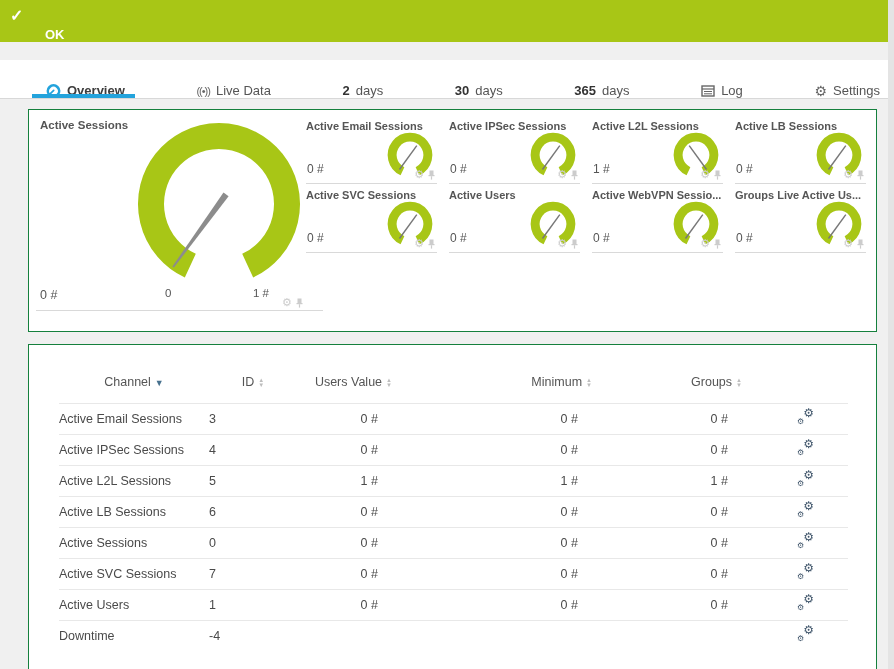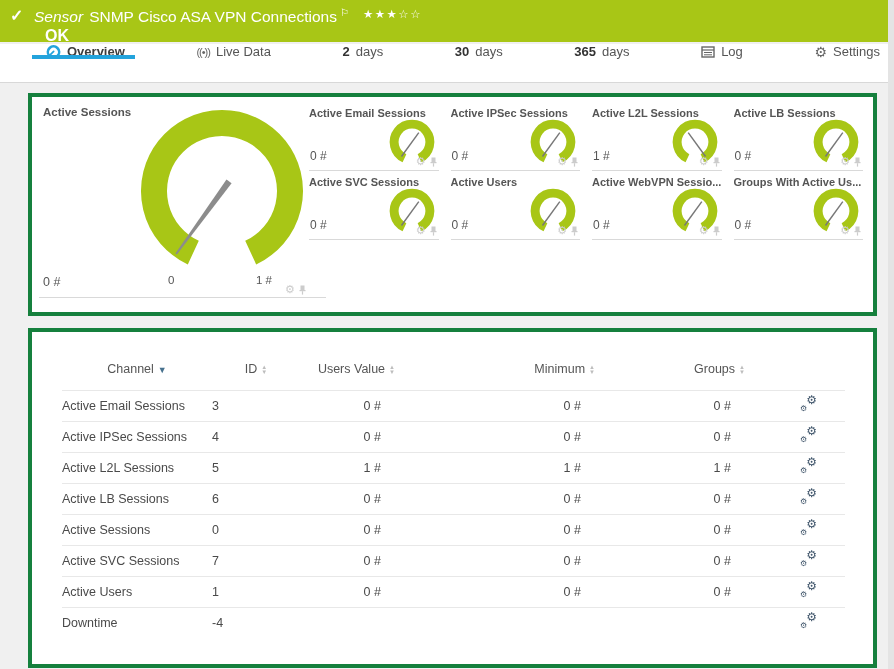--- a/index.html
+++ b/index.html
@@ -7,36 +7,36 @@
   html,body{width:894px;height:669px;overflow:hidden;}
   body{background:#f0f0f0;font-family:"Liberation Sans",sans-serif;position:relative;}
 
   
   .header{height:42px;background:var(--green);position:relative;color:#fff;}
   .hdr-check{position:absolute;left:10px;top:6px;font-size:16px;font-weight:bold;}
   .hdr-line{position:absolute;left:34px;top:7px;font-size:15.5px;white-space:nowrap;}
   .hdr-kind{font-style:italic;margin-right:6px;}
   .hdr-flag{font-size:10px;vertical-align:super;margin-left:3px;}
   .hdr-stars{font-size:11.5px;margin-left:14px;letter-spacing:1.5px;vertical-align:4px;cursor:pointer;}
-  .hdr-status{position:absolute;left:45px;top:27px;font-size:16px;font-weight:bold;}
-
-  
-  .tabbar{margin-top:2px;height:39px;background:#fff;border-bottom:1px solid #d8d8d8;
-          display:flex;align-items:flex-start;justify-content:space-between;padding:0 14px 12px 46px;}
+  .hdr-status{position:absolute;left:45px;top:27px;font-size:13px;font-weight:bold;}
+
+  
+  .tabbar{margin-top:18px;height:39px;background:#fff;border-bottom:1px solid #d8d8d8;
+          display:flex;align-items:flex-end;justify-content:space-between;padding:0 14px 0 46px;}
   .tab{display:flex;align-items:center;gap:6px;font-size:13px;color:#555;position:relative;cursor:pointer;white-space:nowrap;}
   .tab .num{color:#333;font-weight:bold;}
   .tab.active{color:#3d3d3d;font-weight:bold;}
   .tab.active .tab-ic{color:var(--blue);}
   .tab.active::after{content:"";position:absolute;left:-14px;right:-10px;bottom:0;height:4px;background:var(--blue);}
   .tab-ic{color:#666;display:inline-flex;align-items:center;}
   .live-glyph{font-size:11px;letter-spacing:-1px;color:#666;}
   .gear-glyph{font-size:14px;line-height:1;}
 
   
-  .card{background:#fff;border:4px solid #15803d;margin:0 17px 0 28px;position:relative;}
+  .card{background:#fff;border:1px solid #15803d;margin:0 17px 0 28px;position:relative;}
   .card1{margin-top:10px;height:223px;}
   .card2{margin-top:12px;height:340px;padding:30px 28px 0 30px;}
 
   
   .mg-title{position:absolute;left:11px;top:9px;font-size:11.5px;font-weight:bold;color:#555;}
   .main-gauge-svg{position:absolute;left:105px;top:12px;}
   .mg-value{position:absolute;left:11px;top:178px;font-size:12.5px;color:#555;}
   .mg-s0{position:absolute;left:136px;top:177px;font-size:11.5px;color:#555;}
   .mg-s1{position:absolute;left:224px;top:177px;font-size:11.5px;color:#555;}
   .mg-icons{position:absolute;left:253px;top:187px;}
@@ -65,23 +65,20 @@
   .wrench .g1{position:absolute;right:0;top:-4px;font-size:12px;}
   .wrench .g2{position:absolute;left:0;bottom:-1px;font-size:8px;}
 
   .scroll-strip{position:absolute;right:0;top:0;width:6px;height:669px;background:#e4e4e4;z-index:20;}
 </style>
 </head>
 <body>
 
 <div class="header">
   <span class="hdr-check">✓</span>
-  <span class="hdr-line">
-    <span class="hdr-kind">Sensor</span><span>SNMP Cisco ASA VPN Connections</span><sup class="hdr-flag">⚐</sup><span class="hdr-stars"><span>★</span><span>★</span><span>★</span><span>☆</span><span>☆</span></span>
-  </span>
   <span class="hdr-status">OK</span>
 </div>
 
 <div class="tabbar">
     <div class="tab active">
       <span class="tab-ic">
         <svg width="15" height="15" viewBox="0 0 16 16">
           <path d="M 3.5 12.5 A 6 6 0 1 1 12.5 12.5" fill="none" stroke="currentColor" stroke-width="2.8" stroke-linecap="round"></path>
           <line x1="8.2" y1="7.8" x2="4.4" y2="11.6" stroke="currentColor" stroke-width="1.8" stroke-linecap="round"></line>
         </svg>
@@ -250,21 +247,21 @@
         <span class="gc-icons icon-pair">
           <span class="gear-glyph">⚙</span>
           <svg width="7" height="10" viewBox="0 0 7 10" style="cursor:pointer">
             <rect x="1.5" y="0.5" width="4" height="4.5" fill="currentColor"></rect>
             <rect x="0.5" y="5" width="6" height="1.2" fill="currentColor"></rect>
             <rect x="2.9" y="6.2" width="1.2" height="3.4" fill="currentColor"></rect>
           </svg>
         </span>
       </div>
       <div class="gcell">
-        <div class="gc-title">Groups With Active Us...</div>
+        <div class="gc-title">Groups Live Active Us...</div>
         <svg class="gc-svg" width="54" height="50" viewBox="0 0 60 56">
           <path d="M 21.55 46.13 A 20 20 0 1 1 38.45 46.13" fill="none" stroke="var(--green)" stroke-width="10"></path>
           <line x1="18.2" y1="44.2" x2="37.6" y2="17.5" stroke="#777" stroke-width="1.6"></line>
         </svg>
         <div class="gc-value">0 #</div>
         <span class="gc-icons icon-pair">
           <span class="gear-glyph">⚙</span>
           <svg width="7" height="10" viewBox="0 0 7 10" style="cursor:pointer">
             <rect x="1.5" y="0.5" width="4" height="4.5" fill="currentColor"></rect>
             <rect x="0.5" y="5" width="6" height="1.2" fill="currentColor"></rect>

